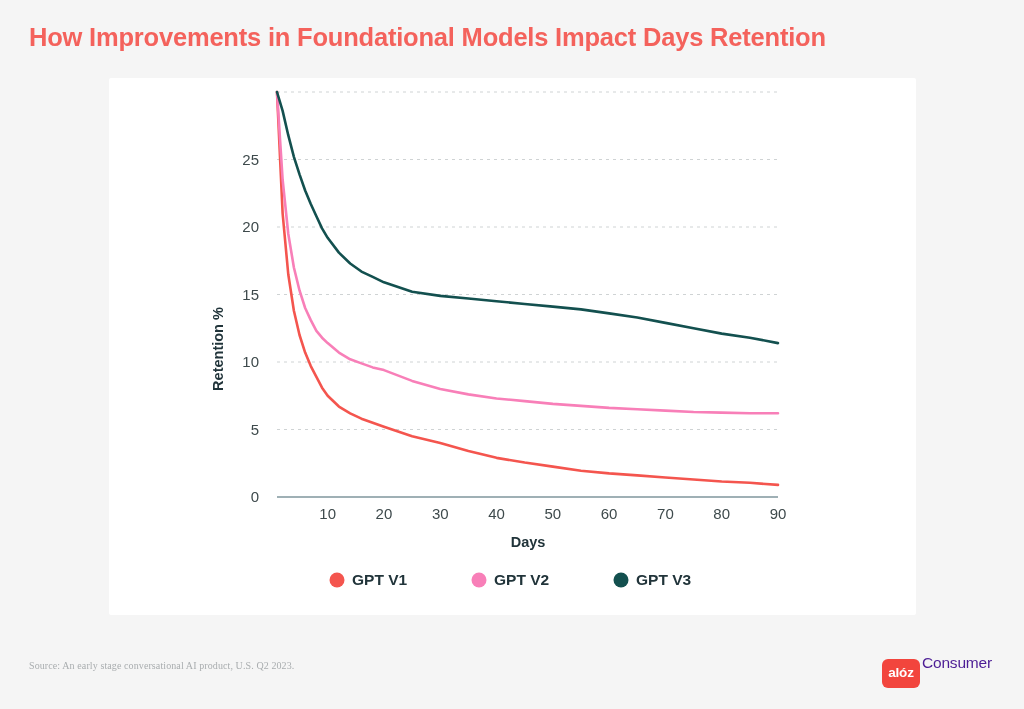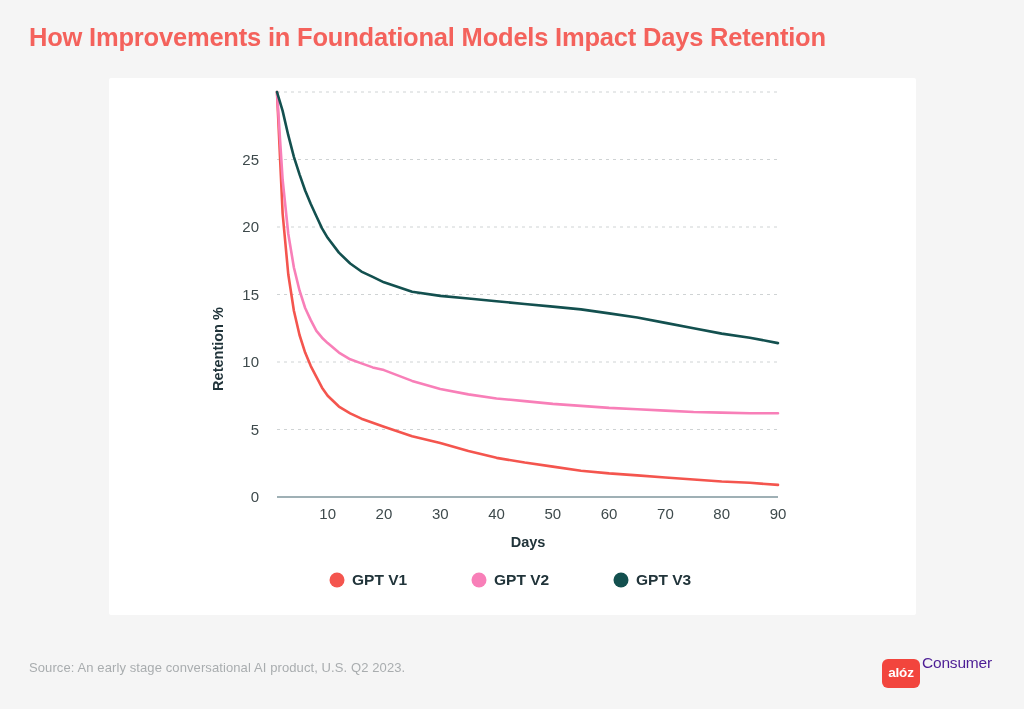--- a/index.html
+++ b/index.html
@@ -66,24 +66,25 @@
     font-size: 15.5px;
     font-weight: bold;
     fill: #21343a;
   }
 
   
   #source-note {
     position: absolute;
     left: 29px;
     top: 660px;
-    font-size: 13px;
+    font-size: 10px;
     color: #a9adaf;
     letter-spacing: 0.1px;
     white-space: nowrap;
+    font-family: Liberation Serif, serif;
   }
 
   #brand-logo {
     position: absolute;
     left: 882px;
     top: 648px;
     height: 30px;
     display: flex;
     align-items: center;
   }

